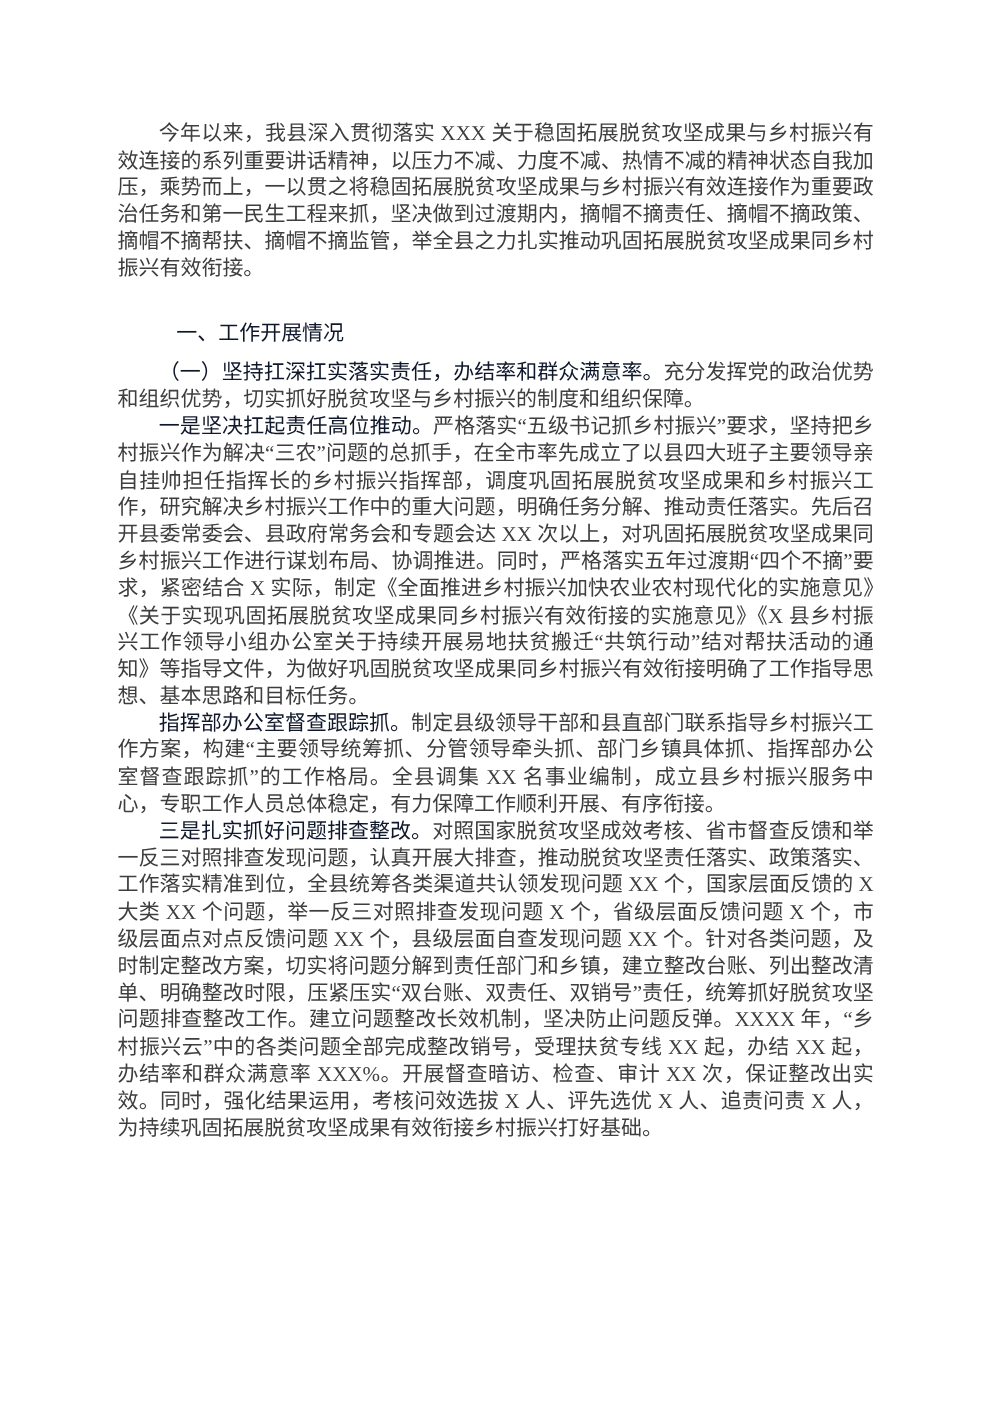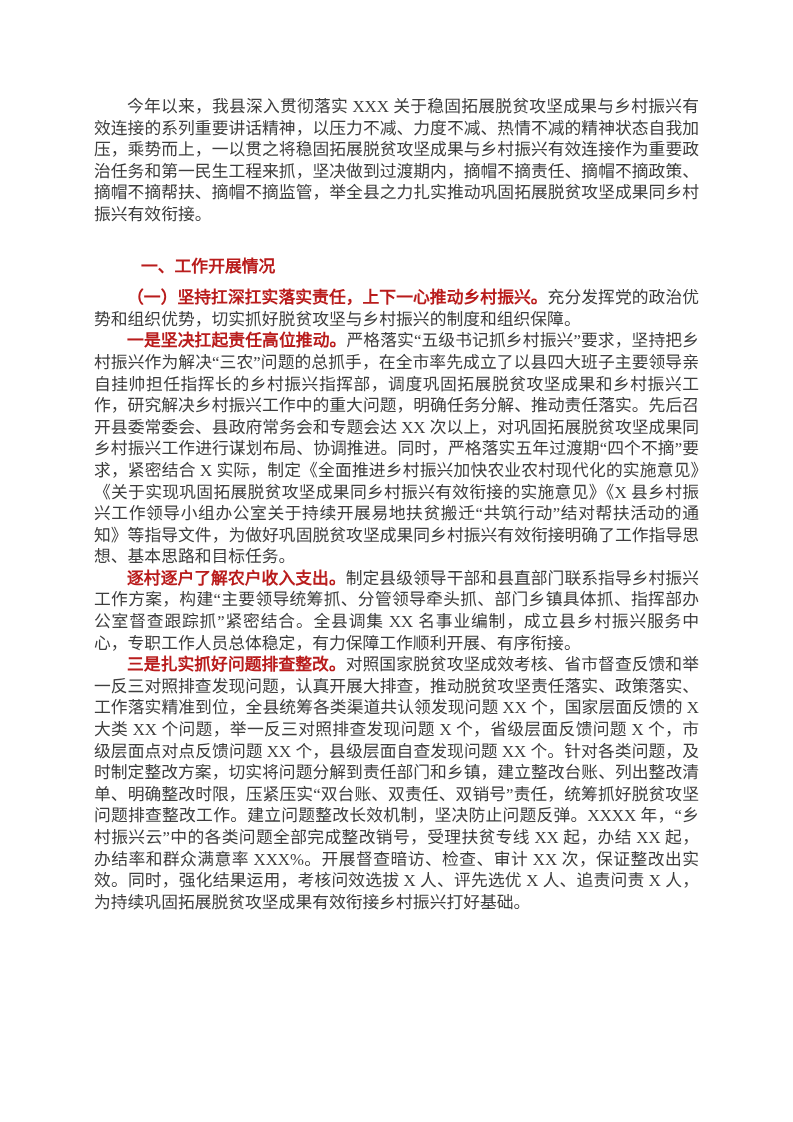--- a/index.html
+++ b/index.html
@@ -36,30 +36,30 @@
     font-weight: 700;
     font-family: "Liberation Sans", "DejaVu Sans", sans-serif;
     color: #3a3a3a;
   }
   span.body-text {
     font-weight: 400;
     color: #3e3e3e;
     margin-top: 28px;
   }
   span.bold-lead {
-    font-weight: 700;
+    font-weight: 400;
     font-family: "Liberation Sans", "DejaVu Sans", sans-serif;
-    color: #b91c1c;
+    color: #0f172a;
   }
 </style>
 </head>
 <body>
 
 <div class="page">
   <div class="doc-body" id="doc-body">
       <p class="paragraph"><span class="body-text">今年以来，我县深入贯彻落实 XXX 关于稳固拓展脱贫攻坚成果与乡村振兴有效连接的系列重要讲话精神，以压力不减、力度不减、热情不减的精神状态自我加压，乘势而上，一以贯之将稳固拓展脱贫攻坚成果与乡村振兴有效连接作为重要政治任务和第一民生工程来抓，坚决做到过渡期内，摘帽不摘责任、摘帽不摘政策、摘帽不摘帮扶、摘帽不摘监管，举全县之力扎实推动巩固拓展脱贫攻坚成果同乡村振兴有效衔接。</span></p>
       <p class="heading"><span class="bold-lead">一、工作开展情况</span></p>
-      <p class="paragraph"><span class="bold-lead">（一）坚持扛深扛实落实责任，上下一心推动乡村振兴。</span><span class="body-text">充分发挥党的政治优势和组织优势，切实抓好脱贫攻坚与乡村振兴的制度和组织保障。</span></p>
+      <p class="paragraph"><span class="bold-lead">（一）坚持扛深扛实落实责任，办结率和群众满意率。</span><span class="body-text">充分发挥党的政治优势和组织优势，切实抓好脱贫攻坚与乡村振兴的制度和组织保障。</span></p>
       <p class="paragraph"><span class="bold-lead">一是坚决扛起责任高位推动。</span><span class="body-text">严格落实“五级书记抓乡村振兴”要求，坚持把乡村振兴作为解决“三农”问题的总抓手，在全市率先成立了以县四大班子主要领导亲自挂帅担任指挥长的乡村振兴指挥部，调度巩固拓展脱贫攻坚成果和乡村振兴工作，研究解决乡村振兴工作中的重大问题，明确任务分解、推动责任落实。先后召开县委常委会、县政府常务会和专题会达 XX 次以上，对巩固拓展脱贫攻坚成果同乡村振兴工作进行谋划布局、协调推进。同时，严格落实五年过渡期“四个不摘”要求，紧密结合 X 实际，制定《全面推进乡村振兴加快农业农村现代化的实施意见》《关于实现巩固拓展脱贫攻坚成果同乡村振兴有效衔接的实施意见》《X 县乡村振兴工作领导小组办公室关于持续开展易地扶贫搬迁“共筑行动”结对帮扶活动的通知》等指导文件，为做好巩固脱贫攻坚成果同乡村振兴有效衔接明确了工作指导思想、基本思路和目标任务。</span></p>
-      <p class="paragraph"><span class="bold-lead">逐村逐户了解农户收入支出。</span><span class="body-text">制定县级领导干部和县直部门联系指导乡村振兴工作方案，构建“主要领导统筹抓、分管领导牵头抓、部门乡镇具体抓、指挥部办公室督查跟踪抓”紧密结合。全县调集 XX 名事业编制，成立县乡村振兴服务中心，专职工作人员总体稳定，有力保障工作顺利开展、有序衔接。</span></p>
+      <p class="paragraph"><span class="bold-lead">指挥部办公室督查跟踪抓。</span><span class="body-text">制定县级领导干部和县直部门联系指导乡村振兴工作方案，构建“主要领导统筹抓、分管领导牵头抓、部门乡镇具体抓、指挥部办公室督查跟踪抓”的工作格局。全县调集 XX 名事业编制，成立县乡村振兴服务中心，专职工作人员总体稳定，有力保障工作顺利开展、有序衔接。</span></p>
       <p class="paragraph"><span class="bold-lead">三是扎实抓好问题排查整改。</span><span class="body-text">对照国家脱贫攻坚成效考核、省市督查反馈和举一反三对照排查发现问题，认真开展大排查，推动脱贫攻坚责任落实、政策落实、工作落实精准到位，全县统筹各类渠道共认领发现问题 XX 个，国家层面反馈的 X 大类 XX 个问题，举一反三对照排查发现问题 X 个，省级层面反馈问题 X 个，市级层面点对点反馈问题 XX 个，县级层面自查发现问题 XX 个。针对各类问题，及时制定整改方案，切实将问题分解到责任部门和乡镇，建立整改台账、列出整改清单、明确整改时限，压紧压实“双台账、双责任、双销号”责任，统筹抓好脱贫攻坚问题排查整改工作。建立问题整改长效机制，坚决防止问题反弹。XXXX 年，“乡村振兴云”中的各类问题全部完成整改销号，受理扶贫专线 XX 起，办结 XX 起，办结率和群众满意率 XXX%。开展督查暗访、检查、审计 XX 次，保证整改出实效。同时，强化结果运用，考核问效选拔 X 人、评先选优 X 人、追责问责 X 人，为持续巩固拓展脱贫攻坚成果有效衔接乡村振兴打好基础。</span></p>
     </div>
 </div>
 
 </body></html>

